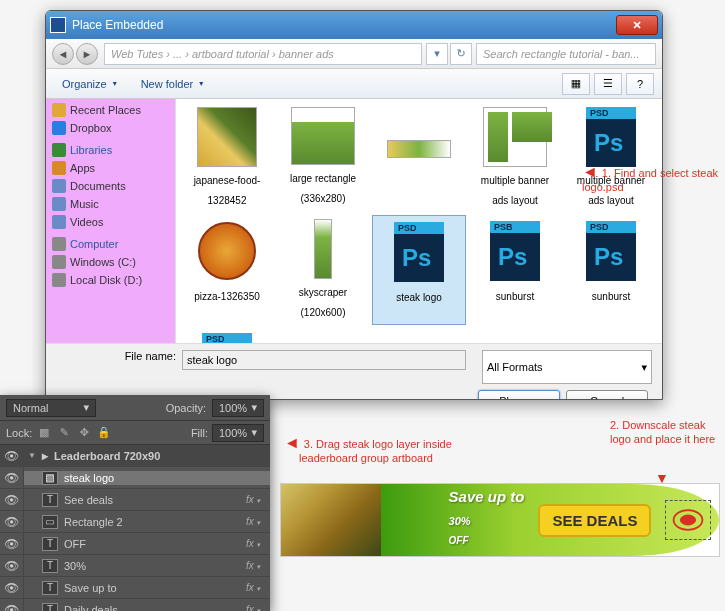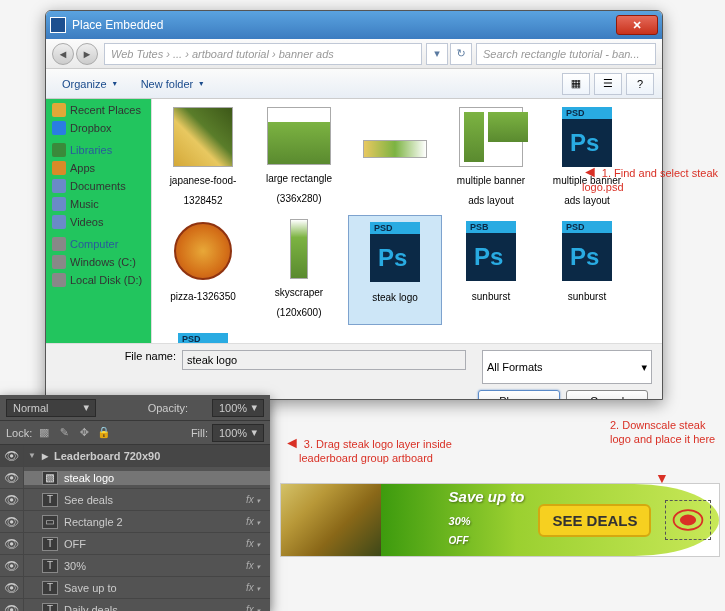--- a/index.html
+++ b/index.html
@@ -19,21 +19,21 @@
 .refbtns div{width:22px;height:22px;border:1px solid #c0c8d6;background:#fff;display:flex;align-items:center;justify-content:center;color:#5a7aa0}
 .search{width:180px;height:22px;border:1px solid #c0c8d6;background:#fff;padding:0 6px;color:#999;font-style:italic;display:flex;align-items:center;margin-left:4px}
 
 .toolrow{height:30px;background:linear-gradient(#fbfbfb,#e8eef5);display:flex;align-items:center;padding:0 8px;border-bottom:1px solid #ccc}
 .toolbtn{padding:4px 8px;color:#1a4b8c;display:flex;align-items:center;gap:4px}
 .toolbtn::after{content:"▾";font-size:8px;margin-left:2px}
 .toolright{margin-left:auto;display:flex;gap:4px}
 .toolright div{width:28px;height:22px;border:1px solid #c0c8d6;background:linear-gradient(#fff,#eef4fb);display:flex;align-items:center;justify-content:center}
 
 .mainarea{display:flex;height:244px}
-.sidebar{width:106px;background:#22c55e;border-right:1px solid #ddd;overflow:hidden;padding:2px 0}
+.sidebar{width:130px;background:#f0abfc;border-right:1px solid #ddd;overflow:hidden;padding:2px 0}
 .sbitem{padding:2px 6px;display:flex;align-items:center;gap:4px;color:#333;white-space:nowrap}
 .sbitem .ic{width:14px;height:14px;flex-shrink:0;border-radius:2px}
 .sbhead{font-weight:normal;color:#2a5a9c;margin-top:4px}
 
 .filearea{flex:1;background:#fff;overflow:auto;padding:4px}
 .filegrid{display:flex;flex-wrap:wrap;gap:2px}
 .fileitem{width:94px;height:110px;display:flex;flex-direction:column;align-items:center;padding:4px;text-align:center}
 .fileitem.sel{background:#cde6f7;border:1px solid #7da2ce}
 .thumb{width:64px;height:64px;display:flex;align-items:center;justify-content:center;margin-bottom:4px}
 .fname{font-size:10px;line-height:20px;word-wrap:break-word;max-width:90px}
@@ -57,21 +57,21 @@
 .fnrow{display:flex;align-items:flex-start;gap:6px}
 .fnrow label{width:120px;text-align:right}
 .fninput{flex:1;height:20px;border:1px solid #abadb3;padding:0 4px;display:flex;align-items:center}
 .fnfilter{width:170px;height:20px;border:1px solid #abadb3;padding:16px 4px;display:flex;align-items:center;justify-content:space-between;background:#fff}
 .btnrow{display:flex;justify-content:flex-end;gap:6px;padding-right:4px}
 .winbtn{width:82px;height:22px;border:1px solid #888;background:linear-gradient(#fff,#e4e4e4);display:flex;align-items:center;justify-content:center;border-radius:3px}
 .winbtn.primary{border-color:#5a8ac8;box-shadow:0 0 2px #5a8ac8}
 
 
 .ps-panel{position:absolute;left:0;top:395px;width:270px;height:216px;background:#535353;color:#ccc;box-shadow:0 4px 12px rgba(0,0,0,.6)}
-.ps-row1{height:26px;display:flex;align-items:center;padding:0 6px;border-bottom:1px solid #383838;gap:24px}
+.ps-row1{height:26px;display:flex;align-items:center;padding:0 6px;border-bottom:1px solid #383838;gap:6px}
 .ps-dd{height:18px;background:#3f3f3f;border:1px solid #2a2a2a;padding:0 6px;display:flex;align-items:center;justify-content:space-between;font-size:10px}
 .ps-row2{height:24px;display:flex;align-items:center;padding:0 6px;border-bottom:1px solid #383838;gap:4px;font-size:10px}
 .ps-lockic{width:16px;height:16px;display:flex;align-items:center;justify-content:center;color:#aaa;font-size:11px}
 .ps-layers{height:166px;overflow:hidden}
 .ps-layer{height:22px;display:flex;align-items:center;border-bottom:1px solid #454545}
 .ps-eye{width:24px;height:100%;display:flex;align-items:center;justify-content:center;border-right:1px solid #454545;font-size:12px}
 .ps-layer-body{flex:1;display:flex;align-items:center;padding:0 4px;gap:6px}
 .ps-layer.sel .ps-layer-body{background:#757575;color:#fff}
 .ps-layer.group{background:#464646}
 .ps-layer.group .ps-layer-body{font-weight:bold}

